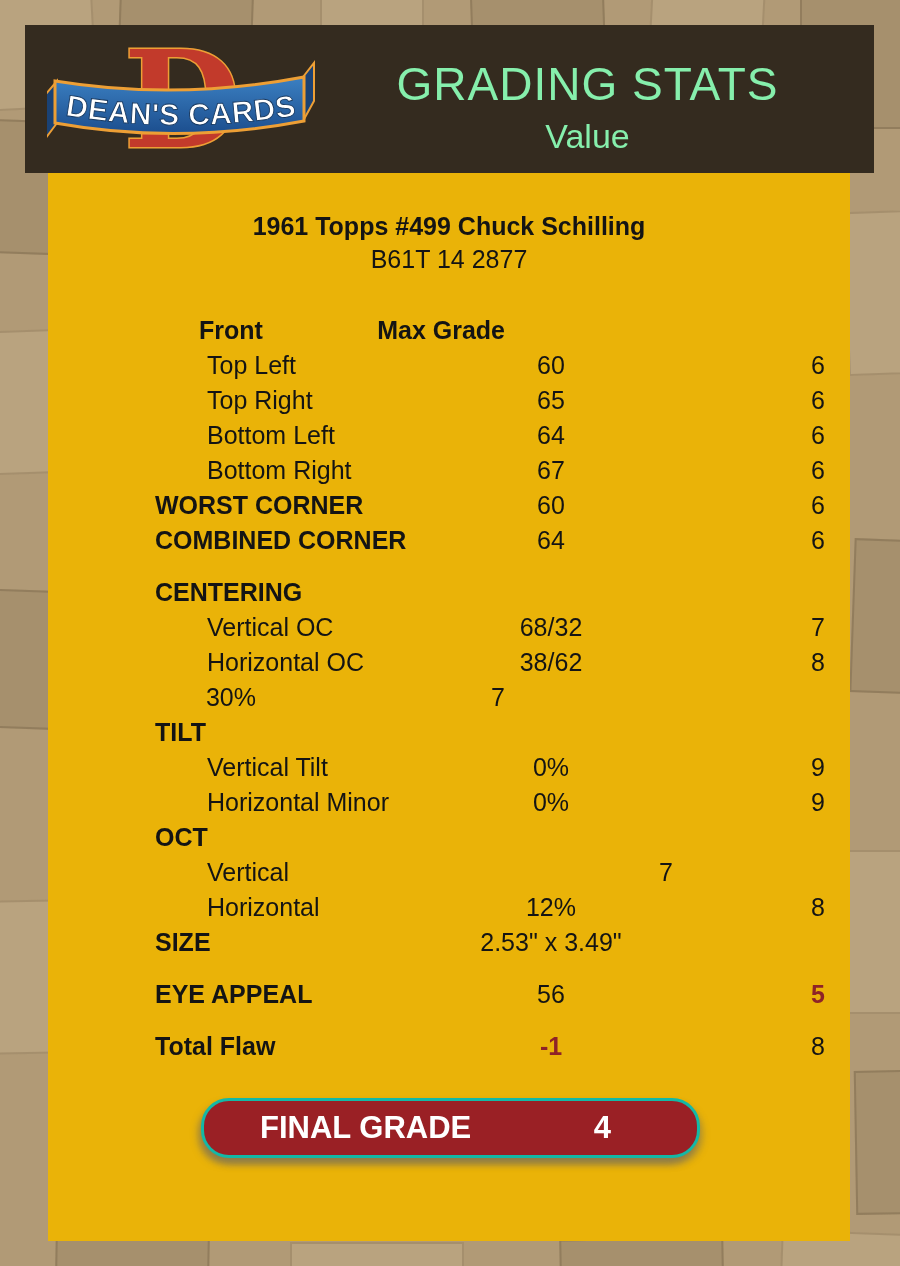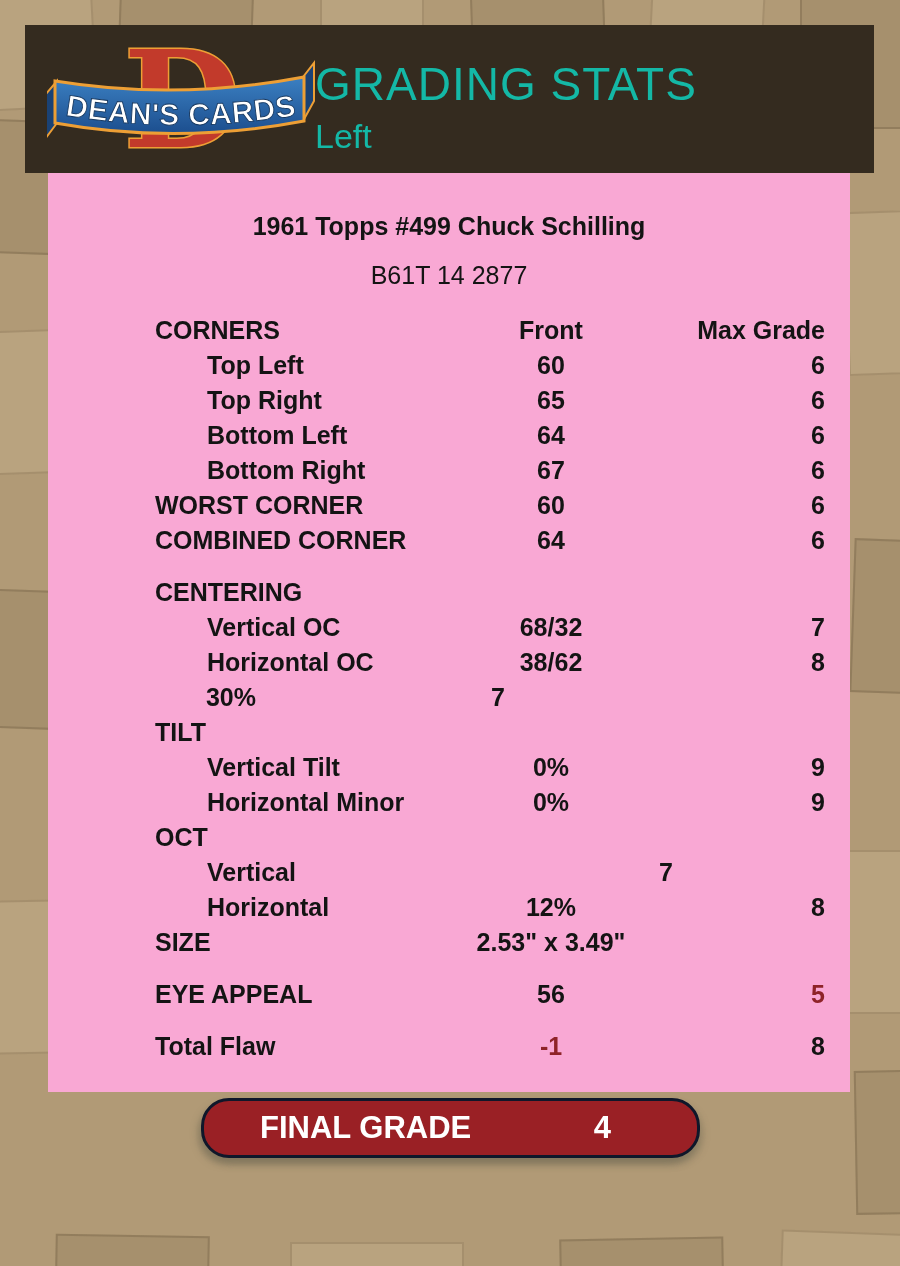--- a/index.html
+++ b/index.html
@@ -18,57 +18,57 @@
   .bgcard.dark { background:rgba(150,128,95,.38); border-color:rgba(100,82,55,.30); }
 
   
   .header {
     position:absolute; left:25px; top:25px; width:849px; height:148px;
     background:#342b1f;
   }
   .logo { position:absolute; left:22px; top:4px; }
   .htxt {
     position:absolute; left:290px; top:34px; width:545px;
-    text-align:left; color:#14b8a6;
+    text-align:center; color:#86efac;
   }
   .htitle { font-size:46px; letter-spacing:1px; line-height:50px; }
   .hsub   { font-size:34px; line-height:38px; margin-top:8px; }
 
   
   .panel {
-    position:absolute; left:48px; top:173px; width:802px; height:919px;
-    background:#f9a8d4; color:#141414;
+    position:absolute; left:48px; top:173px; width:802px; height:1068px;
+    background:#eab308; color:#141414;
   }
   .cardtitle {
     position:absolute; top:39px; left:0; width:100%;
     text-align:center; font-size:25px; font-weight:bold;
   }
   .cardid {
     position:absolute; top:72px; left:0; width:100%;
-    text-align:center; font-size:25px;margin-top:16px;
+    text-align:center; font-size:25px;
   }
 
   
   .table { position:absolute; left:107px; top:140px; width:670px; }
   .row { display:flex; height:35px; line-height:35px; font-size:25px; }
   .row.gap { margin-top:17px; }
-  .c { flex:0 0 auto;font-weight:bold; }
+  .c { flex:0 0 auto; }
   .c.label { width:320px; box-sizing:border-box; }
   .c.val   { width:152px; text-align:center; white-space:nowrap; }
   .c.max   { width:198px; text-align:right; }
   .b   { font-weight:bold; }
   .ind { padding-left:52px; }
   .red { color:#8e2328; font-weight:bold; }
 
   
   .finalgrade {
     position:absolute; left:153px; top:925px; width:499px; height:60px;
     box-sizing:border-box;
     background:#9a2025;
-    border:3px solid #0f172a;
+    border:3px solid #14b8a6;
     border-radius:28px;
     box-shadow:-3px 6px 7px rgba(120,110,88,.65), 3px 6px 7px rgba(120,110,88,.45);
     color:#ffffff; font-size:31px; font-weight:bold;
     display:flex; align-items:center; justify-content:space-between;
     padding:0 86px 0 56px;
   }
 </style>
 </head>
 <body>
 
@@ -113,31 +113,30 @@
 
         <path d="M 8,52 Q 130,72 257,48 L 257,92 Q 130,116 8,94 Z" fill="url(#ribbonGrad)" stroke="#ed9f35" stroke-width="3"></path>
 
         <text font-family="Liberation Sans, sans-serif" font-size="30" font-weight="bold" fill="#ffffff" stroke="#14365e" stroke-width="0.9" letter-spacing="0.5">
           <textPath href="#ribcurve" startOffset="2">DEAN'S CARDS</textPath>
         </text>
       </svg>
     </div>
     <div class="htxt">
       <div class="htitle">GRADING STATS</div>
-      <div class="hsub">Left</div>
+      <div class="hsub">Value</div>
     </div>
   </div>
 
   <div class="panel">
     <div class="cardtitle">1961 Topps #499 Chuck Schilling</div>
     <div class="cardid">B61T 14 2877</div>
 
     <div class="table" id="grading-table">
         <div class="row">
-          <div class="c label b">CORNERS</div>
           <div class="c val b">Front</div>
           <div class="c max b">Max Grade</div>
         </div>
         <div class="row">
           <div class="c label ind">Top Left</div>
           <div class="c val">60</div>
           <div class="c max">6</div>
         </div>
         <div class="row">
           <div class="c label ind">Top Right</div>

